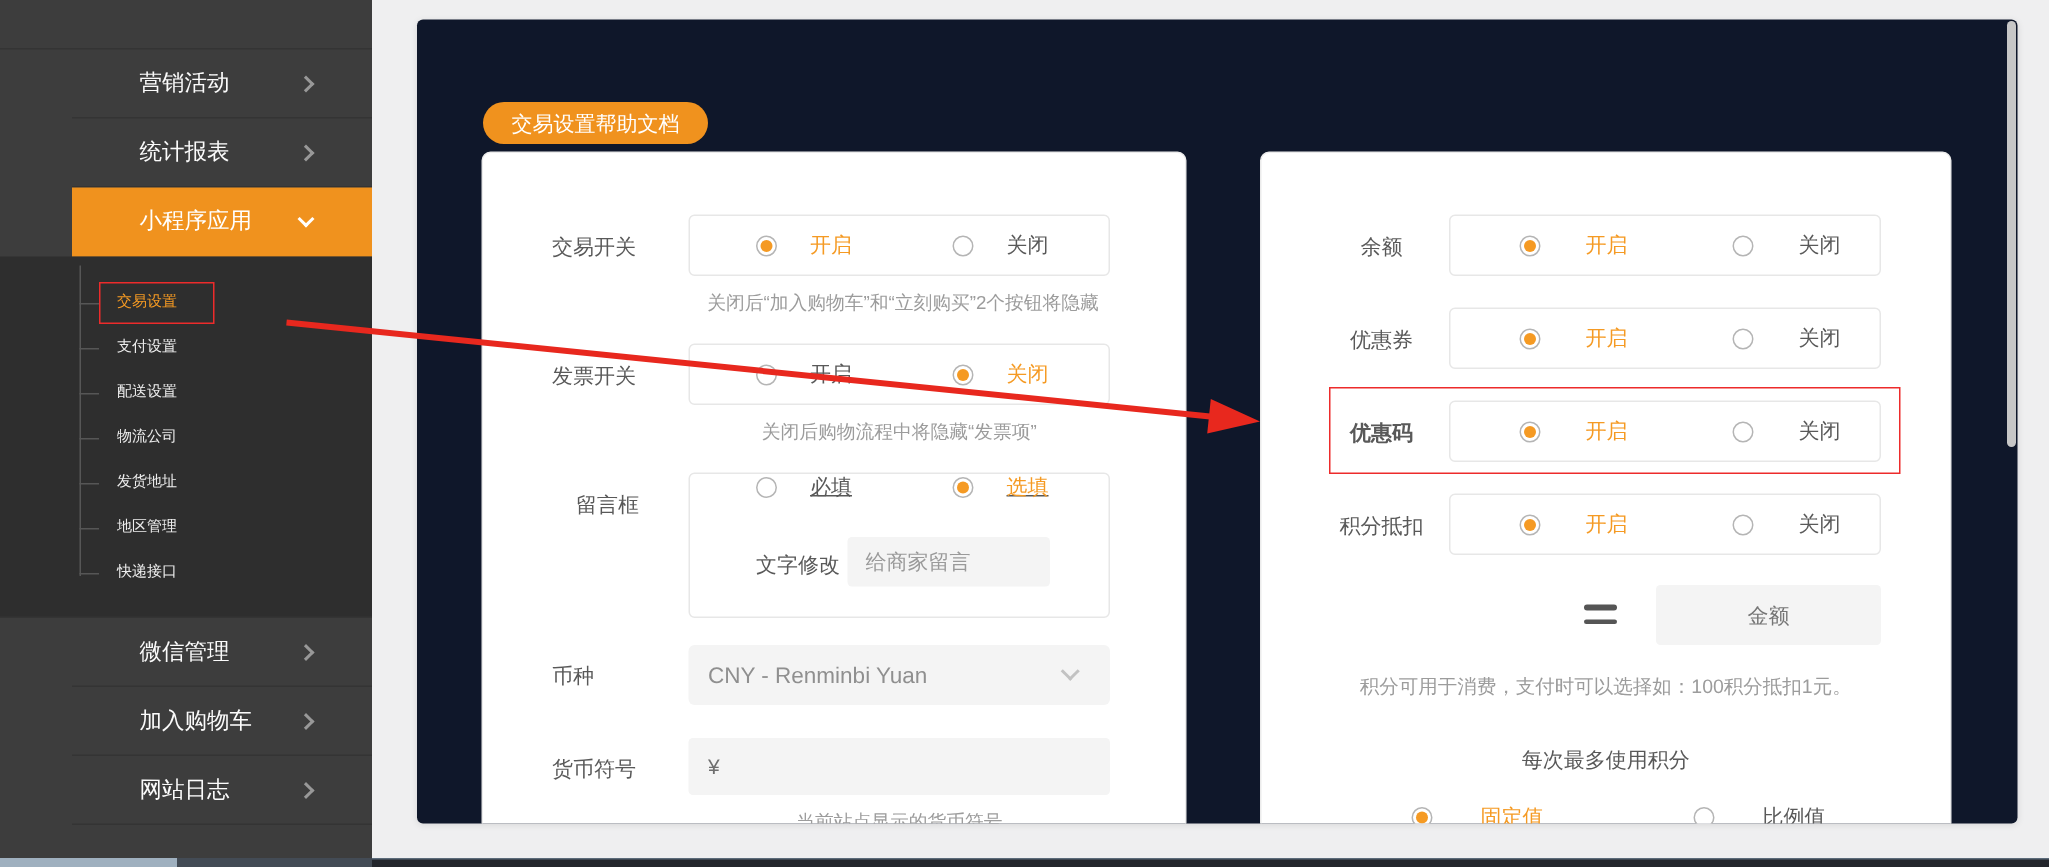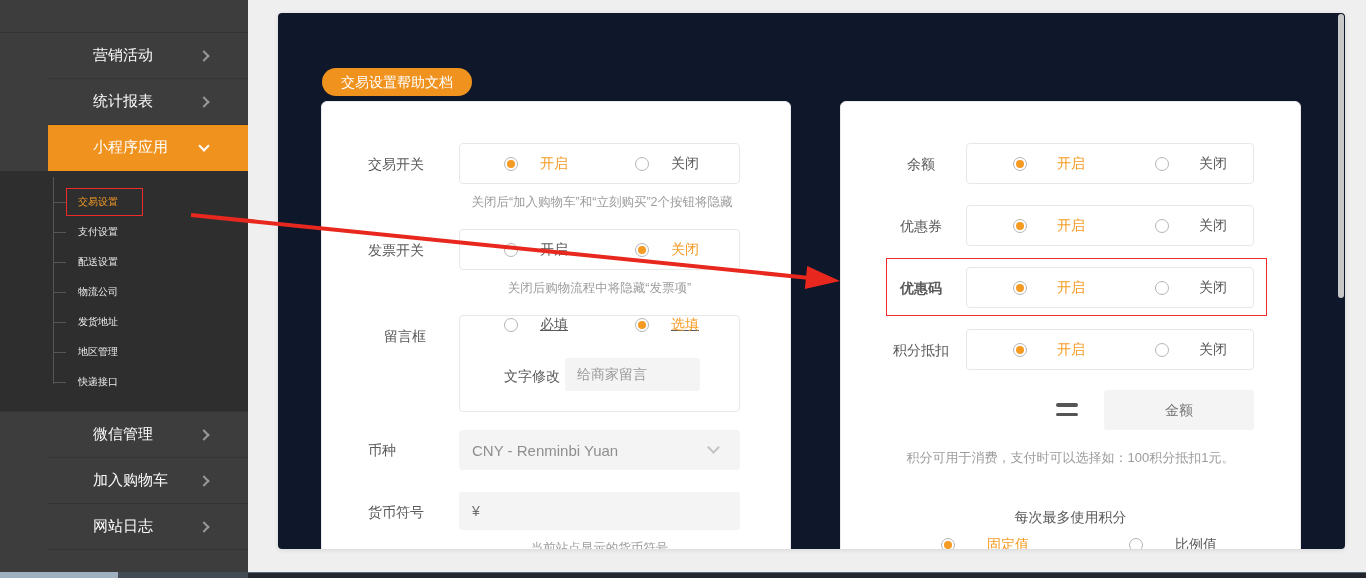--- a/index.html
+++ b/index.html
@@ -252,21 +252,21 @@
     </div>
 
     <div class="equals">
         <div></div>
         <div></div>
       </div>
     <input class="ghost-input" style="left: 263px; top: 288px; width: 150px; height: 40px; text-align: center;" placeholder="金额">
 
     <div class="note center-text" style="top:347px; font-size:13px;">积分可用于消费，支付时可以选择如：100积分抵扣1元。</div>
 
-    <div class="f-label center-text" style="top:407px;text-align:center;">每次最多使用积分</div>
+    <div class="f-label center-text" style="top:396px;text-align:center;">每次最多使用积分</div>
 
     <label class="bare-opt opt sel" style="left:100px; top:434px;">
       <span class="radio on"></span>
       <span>固定值</span>
     </label>
     <label class="bare-opt opt" style="left:288px; top:434px;">
       <span class="radio"></span>
       <span>比例值</span>
     </label>
   </section>

